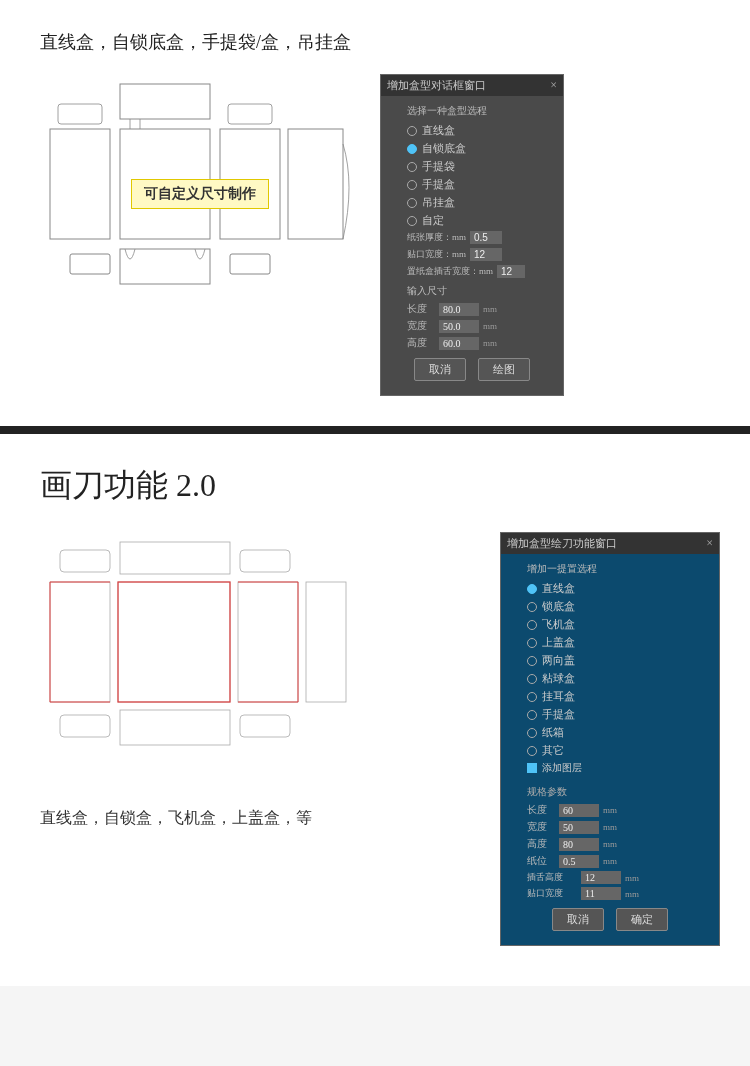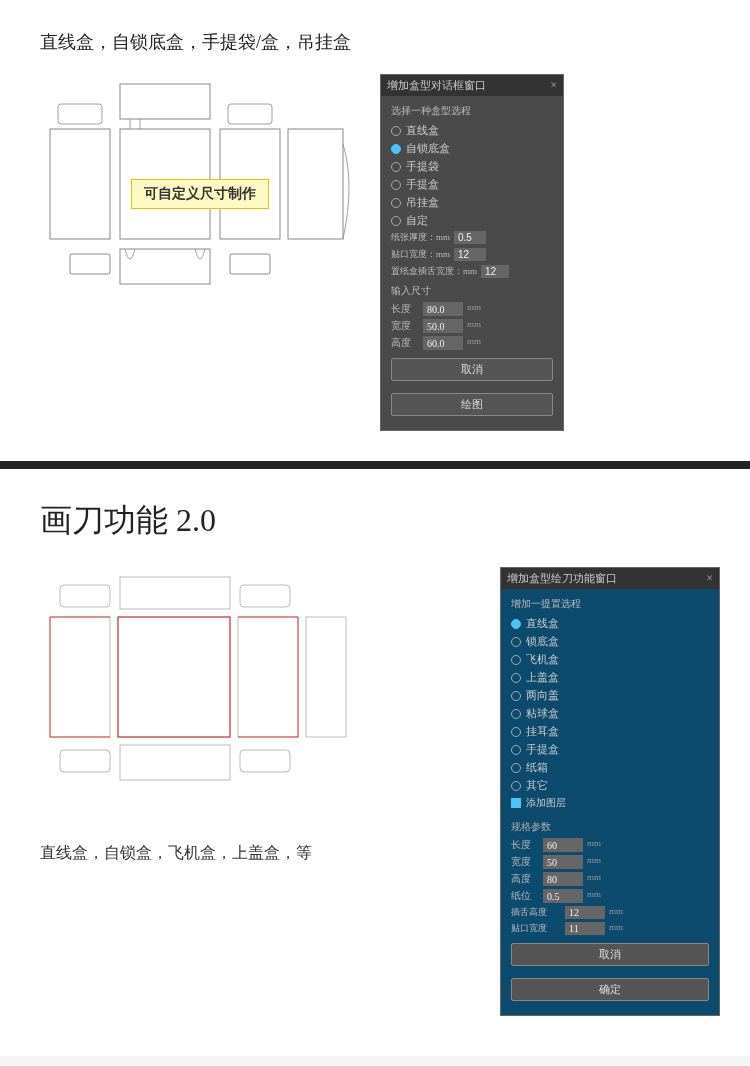--- a/index.html
+++ b/index.html
@@ -79,21 +79,21 @@
       color: #ccc;
     }
 
     .dialog-close {
       cursor: pointer;
       color: #aaa;
       font-size: 12px;
     }
 
     .dialog-body {
-      padding: 8px 10px;
+      padding: 8px 26px;
     }
 
     .dialog-section-title {
       font-size: 10px;
       color: #bbb;
       margin-bottom: 5px;
     }
 
     .radio-option {
       display: flex;
@@ -138,20 +138,21 @@
 
     .dialog-input-section {
       margin-top: 6px;
       font-size: 10px;
       color: #bbb;
       margin-bottom: 4px;
     }
 
     .dialog-dimension-row {
       display: flex;
+      align-items: center;
       gap: 4px;
       margin-bottom: 3px;
       font-size: 10px;
     }
 
     .dim-label { color: #bbb; width: 28px; }
     .dim-value {
       background: #666;
       color: #eee;
       border: none;
@@ -161,21 +162,20 @@
       font-family: Liberation Serif, serif;
     }
     .dim-unit { color: #999; font-size: 9px; }
 
     .dialog-buttons {
       display: flex;
       justify-content: center;
       gap: 12px;
       margin-top: 8px;
       padding-bottom: 6px;
-      flex-direction: column;
     }
 
     .dialog-btn {
       background: #555;
       border: 1px solid #888;
       color: #ddd;
       padding: 3px 14px;
       font-size: 11px;
       cursor: pointer;
       border-radius: 2px;

